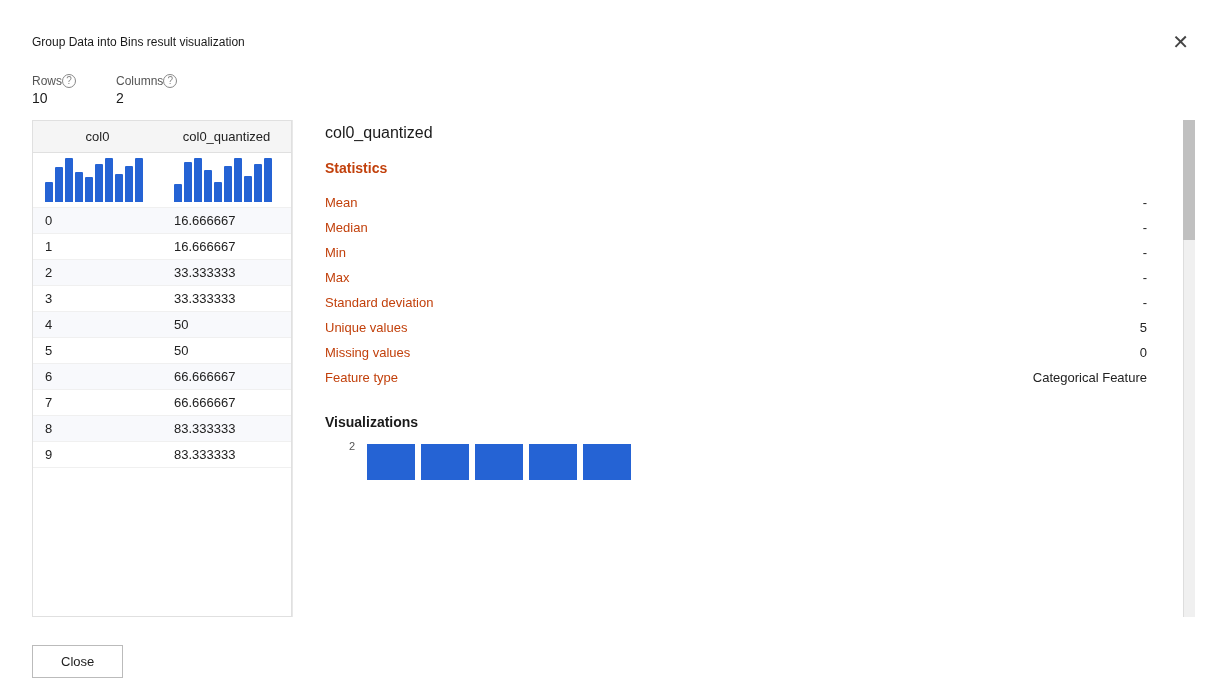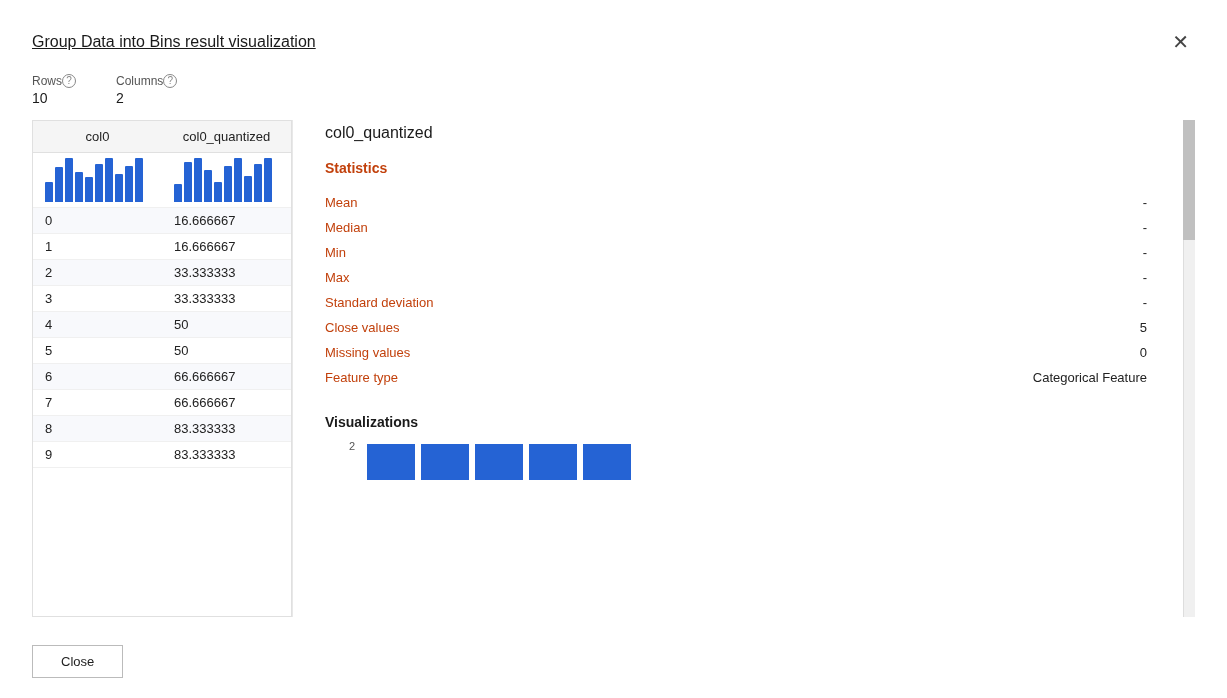--- a/index.html
+++ b/index.html
@@ -22,24 +22,23 @@
       padding: 28px 32px 20px 32px;
       box-shadow: 0 2px 16px rgba(0,0,0,0.18);
     }
     .dialog-header {
       display: flex;
       align-items: center;
       justify-content: space-between;
       margin-bottom: 18px;
     }
     .dialog-title {
-      font-size: 16px;
+      font-size: 12px;
       font-weight: 400;
       color: #1a1a1a;
-      text-decoration: underline;
     }
     .close-btn {
       background: none;
       border: none;
       cursor: pointer;
       font-size: 20px;
       color: #444;
       line-height: 1;
       padding: 4px 6px;
     }
@@ -351,21 +350,21 @@
         <div class="stat-label">Mean</div>
             <div class="stat-value">-</div>
             <div class="stat-label">Median</div>
             <div class="stat-value">-</div>
             <div class="stat-label">Min</div>
             <div class="stat-value">-</div>
             <div class="stat-label">Max</div>
             <div class="stat-value">-</div>
             <div class="stat-label">Standard deviation</div>
             <div class="stat-value">-</div>
-            <div class="stat-label">Close values</div>
+            <div class="stat-label">Unique values</div>
             <div class="stat-value">5</div>
             <div class="stat-label">Missing values</div>
             <div class="stat-value">0</div>
             <div class="stat-label">Feature type</div>
             <div class="stat-value">Categorical Feature</div>
           </div>
 
         <div class="viz-section-title">Visualizations</div>
 
         <div class="bar-chart">

